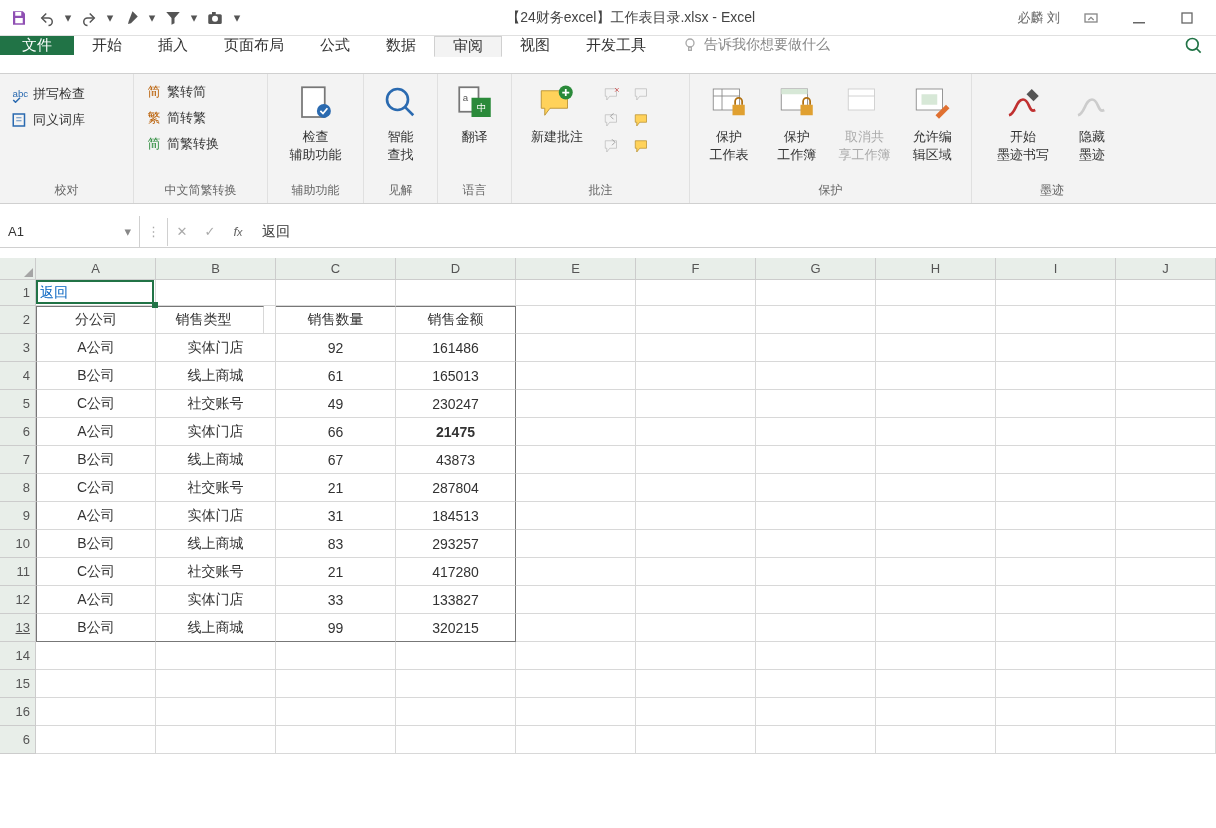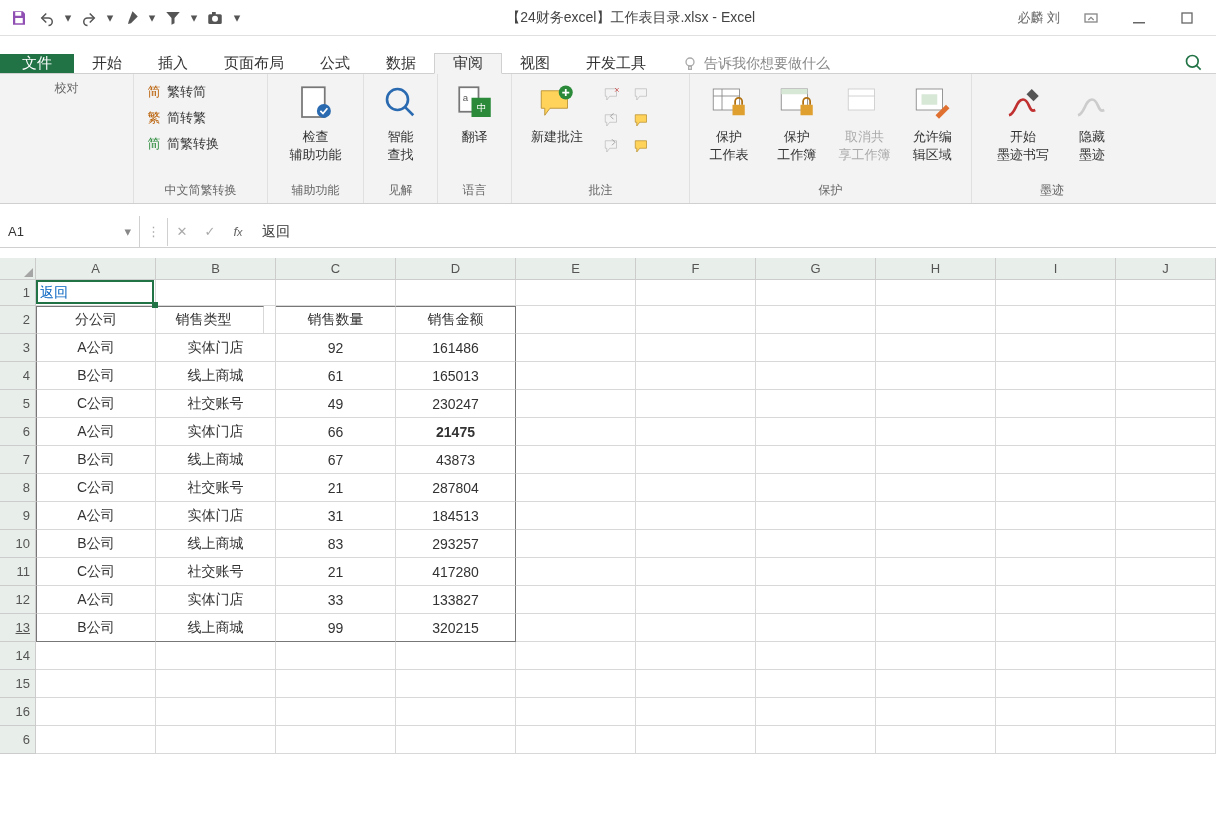--- a/index.html
+++ b/index.html
@@ -6,21 +6,21 @@
   body { font-family: "Microsoft YaHei", "Segoe UI", sans-serif; font-size: 13px; background: #fff; color: #333; width: 1216px; height: 828px; overflow: hidden; }
   
   .title-bar { height: 36px; display: flex; align-items: center; background: #fff; padding: 0 6px; border-bottom: 1px solid #e0e0e0; }
   .qat { display: flex; align-items: center; gap: 2px; }
   .qat .qat-btn { width: 26px; height: 26px; display: flex; align-items: center; justify-content: center; color: #555; }
   .qat .qat-btn svg { width: 18px; height: 18px; }
   .title-center { flex: 1; text-align: center; color: #444; font-size: 14px; }
   .title-right { display: flex; align-items: center; gap: 14px; color: #666; padding-right: 6px;}
   .win-btn { width: 34px; height: 26px; display:flex; align-items:center; justify-content:center; color:#666;}
   
-  .ribbon-tabs { height: 38px; display: flex; align-items: flex-end; background: #fff; border-bottom: 1px solid #d0d0d0; }
+  .ribbon-tabs { height: 38px; display: flex; align-items: flex-start; background: #fff; border-bottom: 1px solid #d0d0d0; }
   .file-tab { background: #217346; color: #fff; padding: 0 22px; display: flex; align-items: center; font-size: 15px; }
   .tab { padding: 0 18px; display:flex; align-items:center; font-size:15px; color:#333; }
   .tab.active { border: 1px solid #d0d0d0; border-bottom: 1px solid #f3f3f3; background: #f3f3f3; margin-bottom: -1px; }
   .tell-me { display:flex; align-items:center; gap:6px; color:#888; padding-left:18px; font-size:14px;}
   .ribbon-tabs .search-right { margin-left:auto; padding-right:12px; color:#217346; display:flex; align-items:center;}
   
   .ribbon-body { height: 130px; background: #f3f3f3; display: flex; border-bottom: 1px solid #d0d0d0; }
   .rgroup { display:flex; flex-direction:column; border-right:1px solid #e0e0e0; padding: 4px 8px 2px 8px; }
   .rgroup-inner { flex:1; display:flex; align-items:flex-start; gap:6px;}
   .rgroup-label { text-align:center; color:#666; font-size:12px; padding:2px 0; }
@@ -147,20 +147,43 @@
       <svg width="20" height="20" viewBox="0 0 24 24" fill="none" stroke="#217346" stroke-width="2">
         <circle cx="10" cy="10" r="7"></circle>
         <path d="M20 20l-5-5"></path>
       </svg>
     </div>
 </div>
 
 <div class="ribbon-body">
 
   <div class="rgroup" style="width:134px">
+    <div class="rgroup-inner">
+        <div class="vstack" style="padding-top:4px">
+      <div class="small-btn">
+            <span class="sicon">
+              <svg viewBox="0 0 24 24">
+                <text x="2" y="16" font-size="13" fill="#2a6ab0">abc</text>
+                <path d="M3 20l3 3 6-6" stroke="#2a6ab0" stroke-width="2" fill="none"></path>
+              </svg>
+            </span>
+            <span>拼写检查</span>
+          </div>
+      <div class="small-btn">
+            <span class="sicon">
+              <svg viewBox="0 0 24 24">
+                <rect x="3" y="4" width="15" height="16" fill="none" stroke="#2a6ab0" stroke-width="2"></rect>
+                <line x1="7" y1="9" x2="14" y2="9" stroke="#2a6ab0"></line>
+                <line x1="7" y1="13" x2="14" y2="13" stroke="#2a6ab0"></line>
+              </svg>
+            </span>
+            <span>同义词库</span>
+          </div>
+    </div>
+      </div>
     <div class="rgroup-label">校对</div>
   </div>
 
   <div class="rgroup" style="width:134px">
     <div class="rgroup-inner">
         <div class="vstack" style="padding-top:2px">
       <div class="small-btn">
             <span class="sicon" style="color:#b85c00;font-size:13px">简</span>
             <span>繁转简</span>
           </div>

